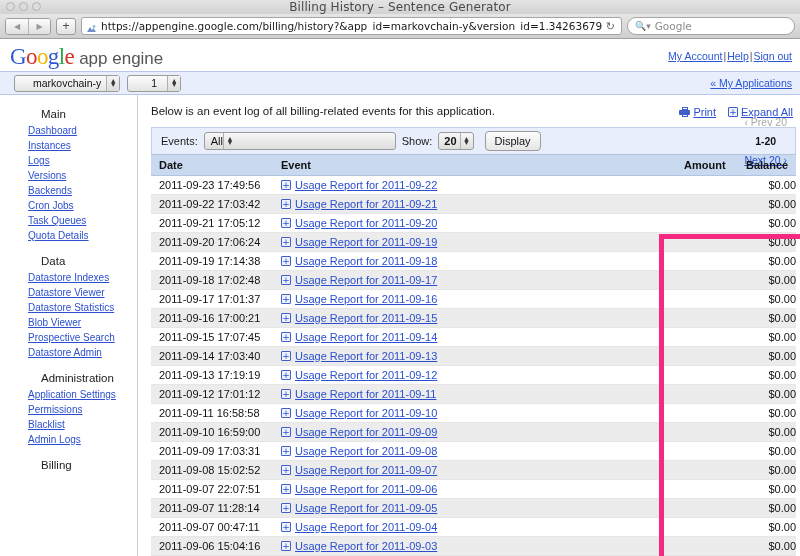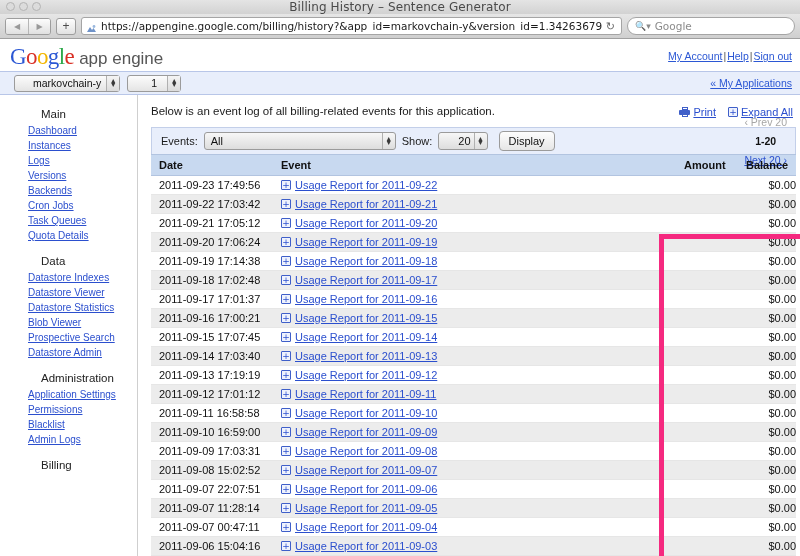--- a/index.html
+++ b/index.html
@@ -302,40 +302,40 @@
   #filter-left { display: flex; align-items: center; gap: 6px; }
   .fl-label { font-size: 11px; color: #1a1a1a; }
   #events-select {
     width: 192px;
     height: 18px;
     background: linear-gradient(#f7f7f7, #dddddd);
     border: 1px solid #9b9b9b;
     border-radius: 3px;
     display: flex;
     align-items: center;
-    justify-content: space-between;
+    justify-content: flex-start;
     padding-left: 6px;
     font-size: 11px;
     color: #111;
   }
   #events-select .stepper {
     width: 13px; height: 16px;
     border-left: 1px solid #b0b0b0;
     display: flex; flex-direction: column;
     align-items: center; justify-content: center;
     line-height: 0.62; font-size: 7px; color: #3a3a3a;
   }
   #show-select {
     height: 18px;
     background: linear-gradient(#f7f7f7, #dddddd);
     border: 1px solid #9b9b9b;
     border-radius: 3px;
     display: flex; align-items: center;
-    padding-left: 19px;
-    font-size: 11px; color: #111;
+    padding-left: 5px;
+    font-size: 11px; color: #111; font-weight: bold;
   }
   #show-select .stepper {
     width: 13px; height: 16px; margin-left: 3px;
     border-left: 1px solid #b0b0b0;
     display: flex; flex-direction: column;
     align-items: center; justify-content: center;
     line-height: 0.62; font-size: 7px; color: #3a3a3a;
   }
   #display-btn {
     height: 20px;

